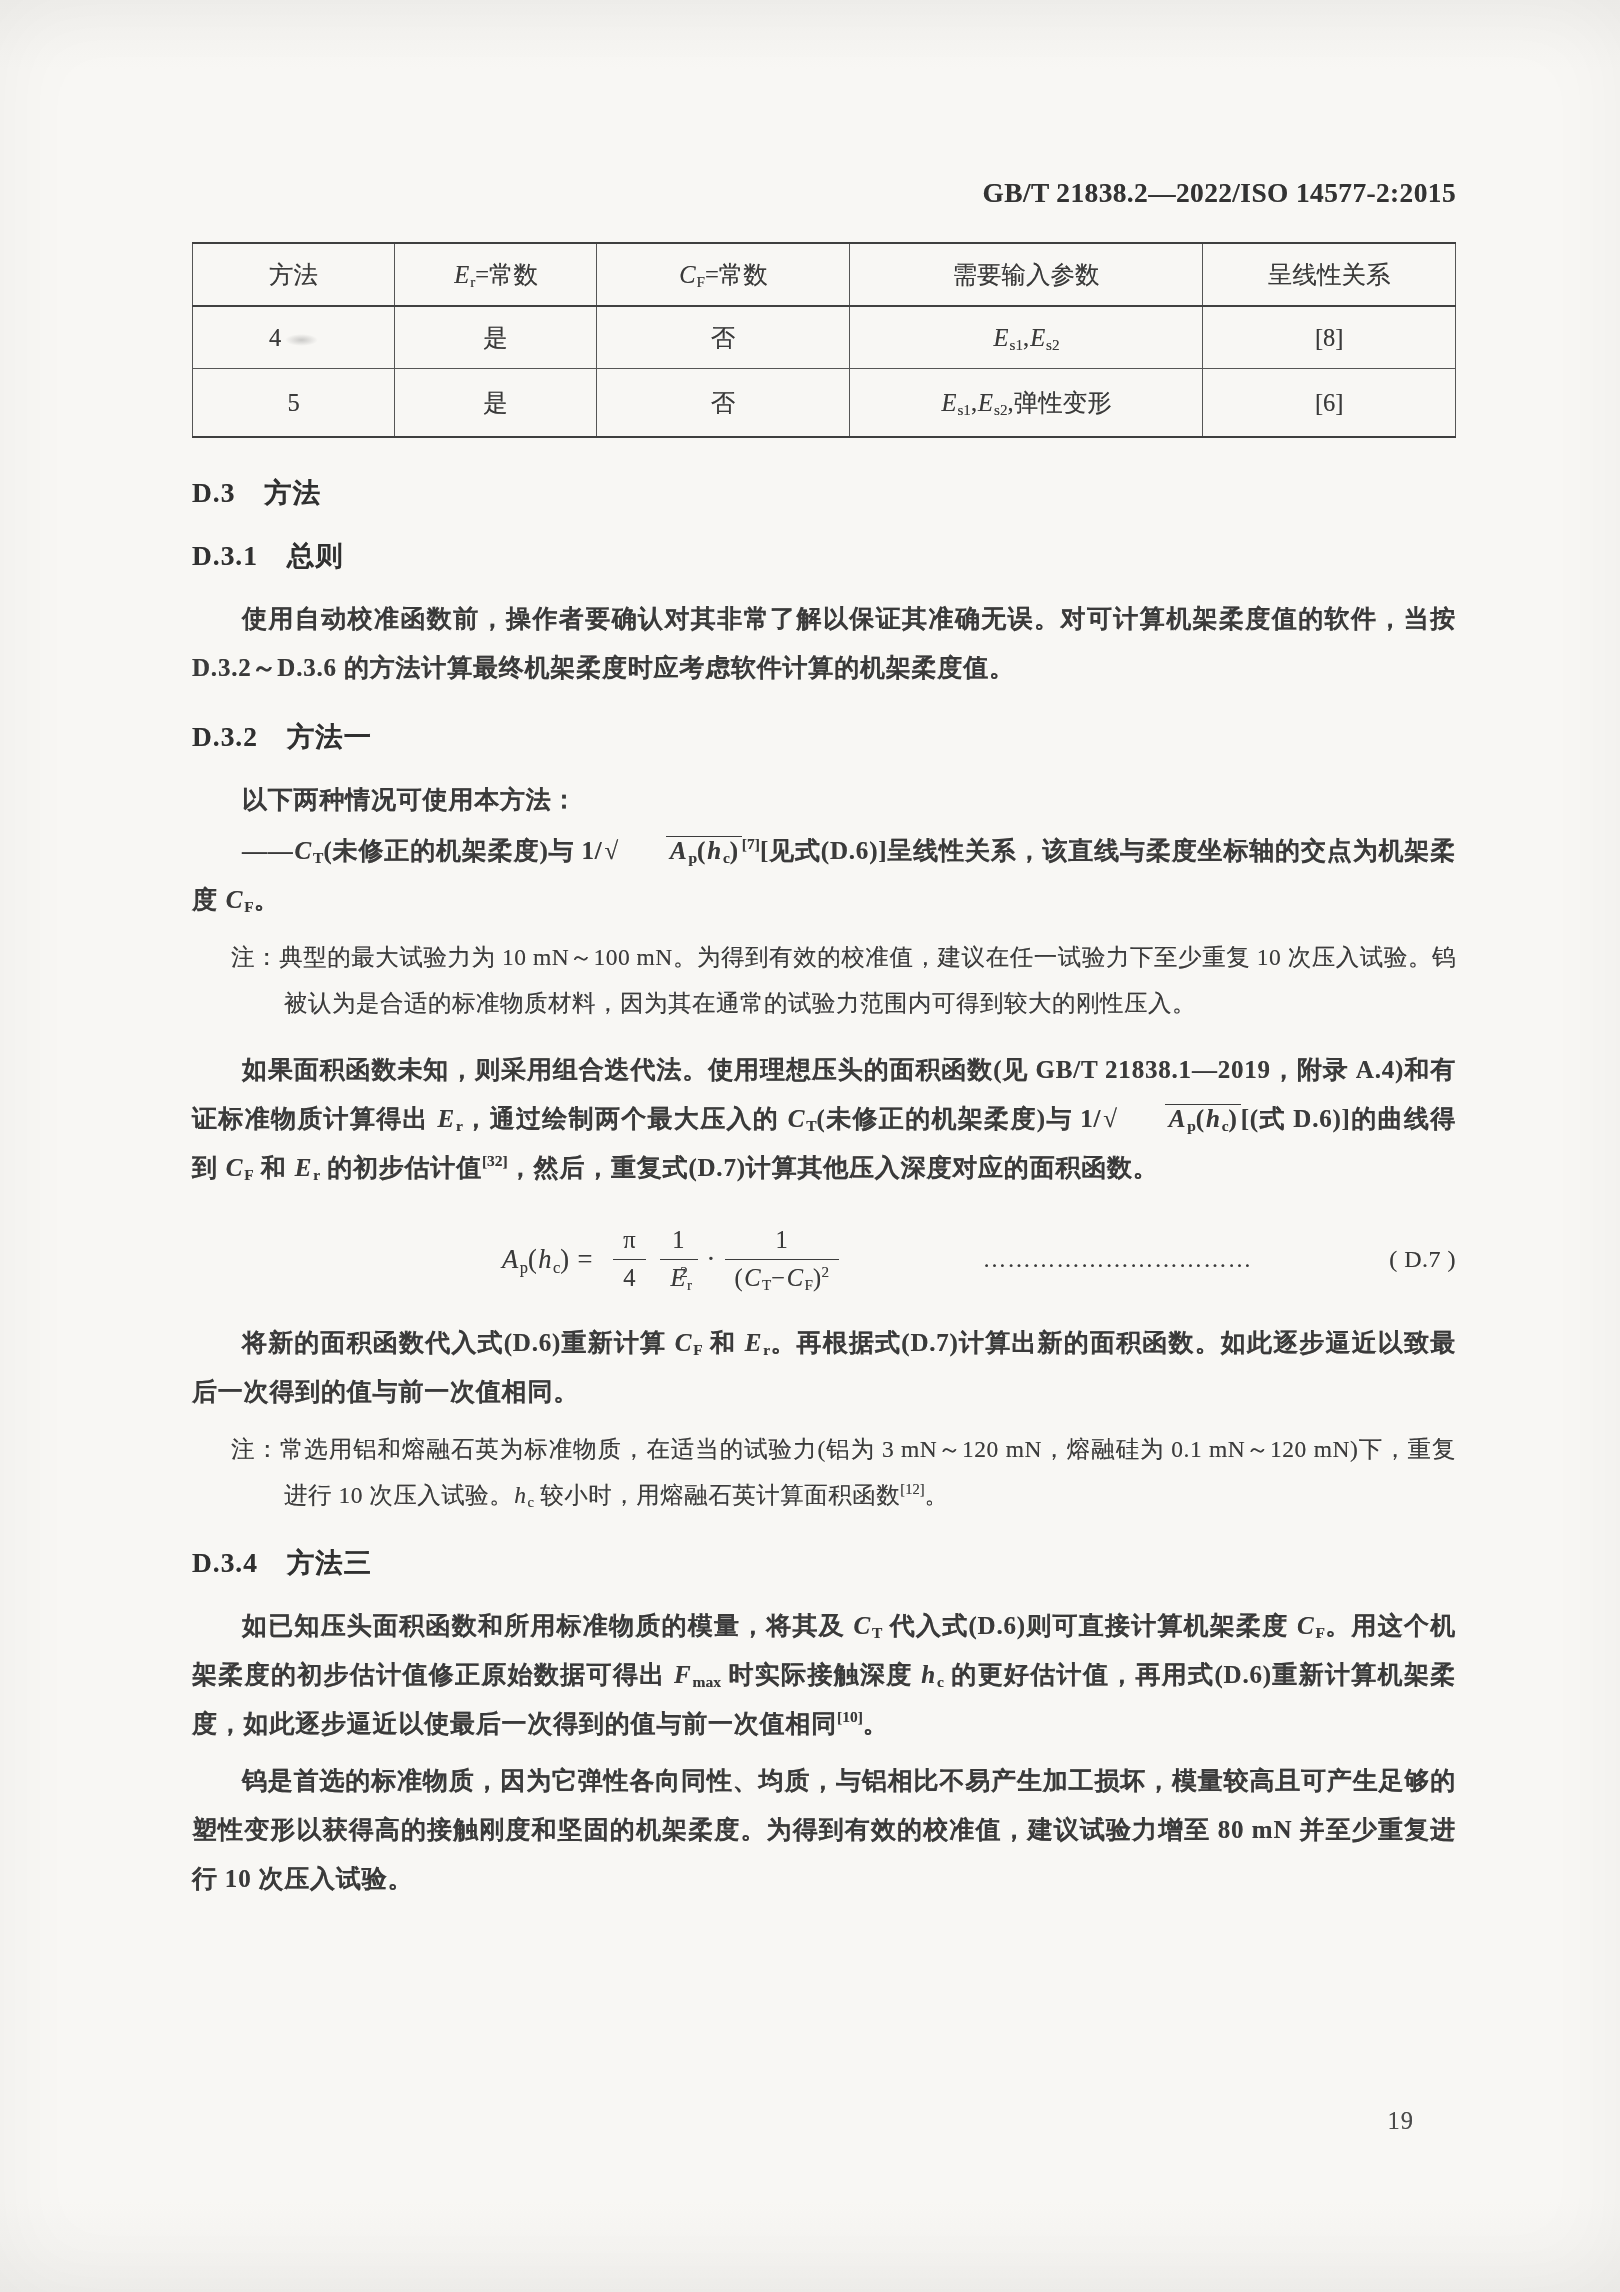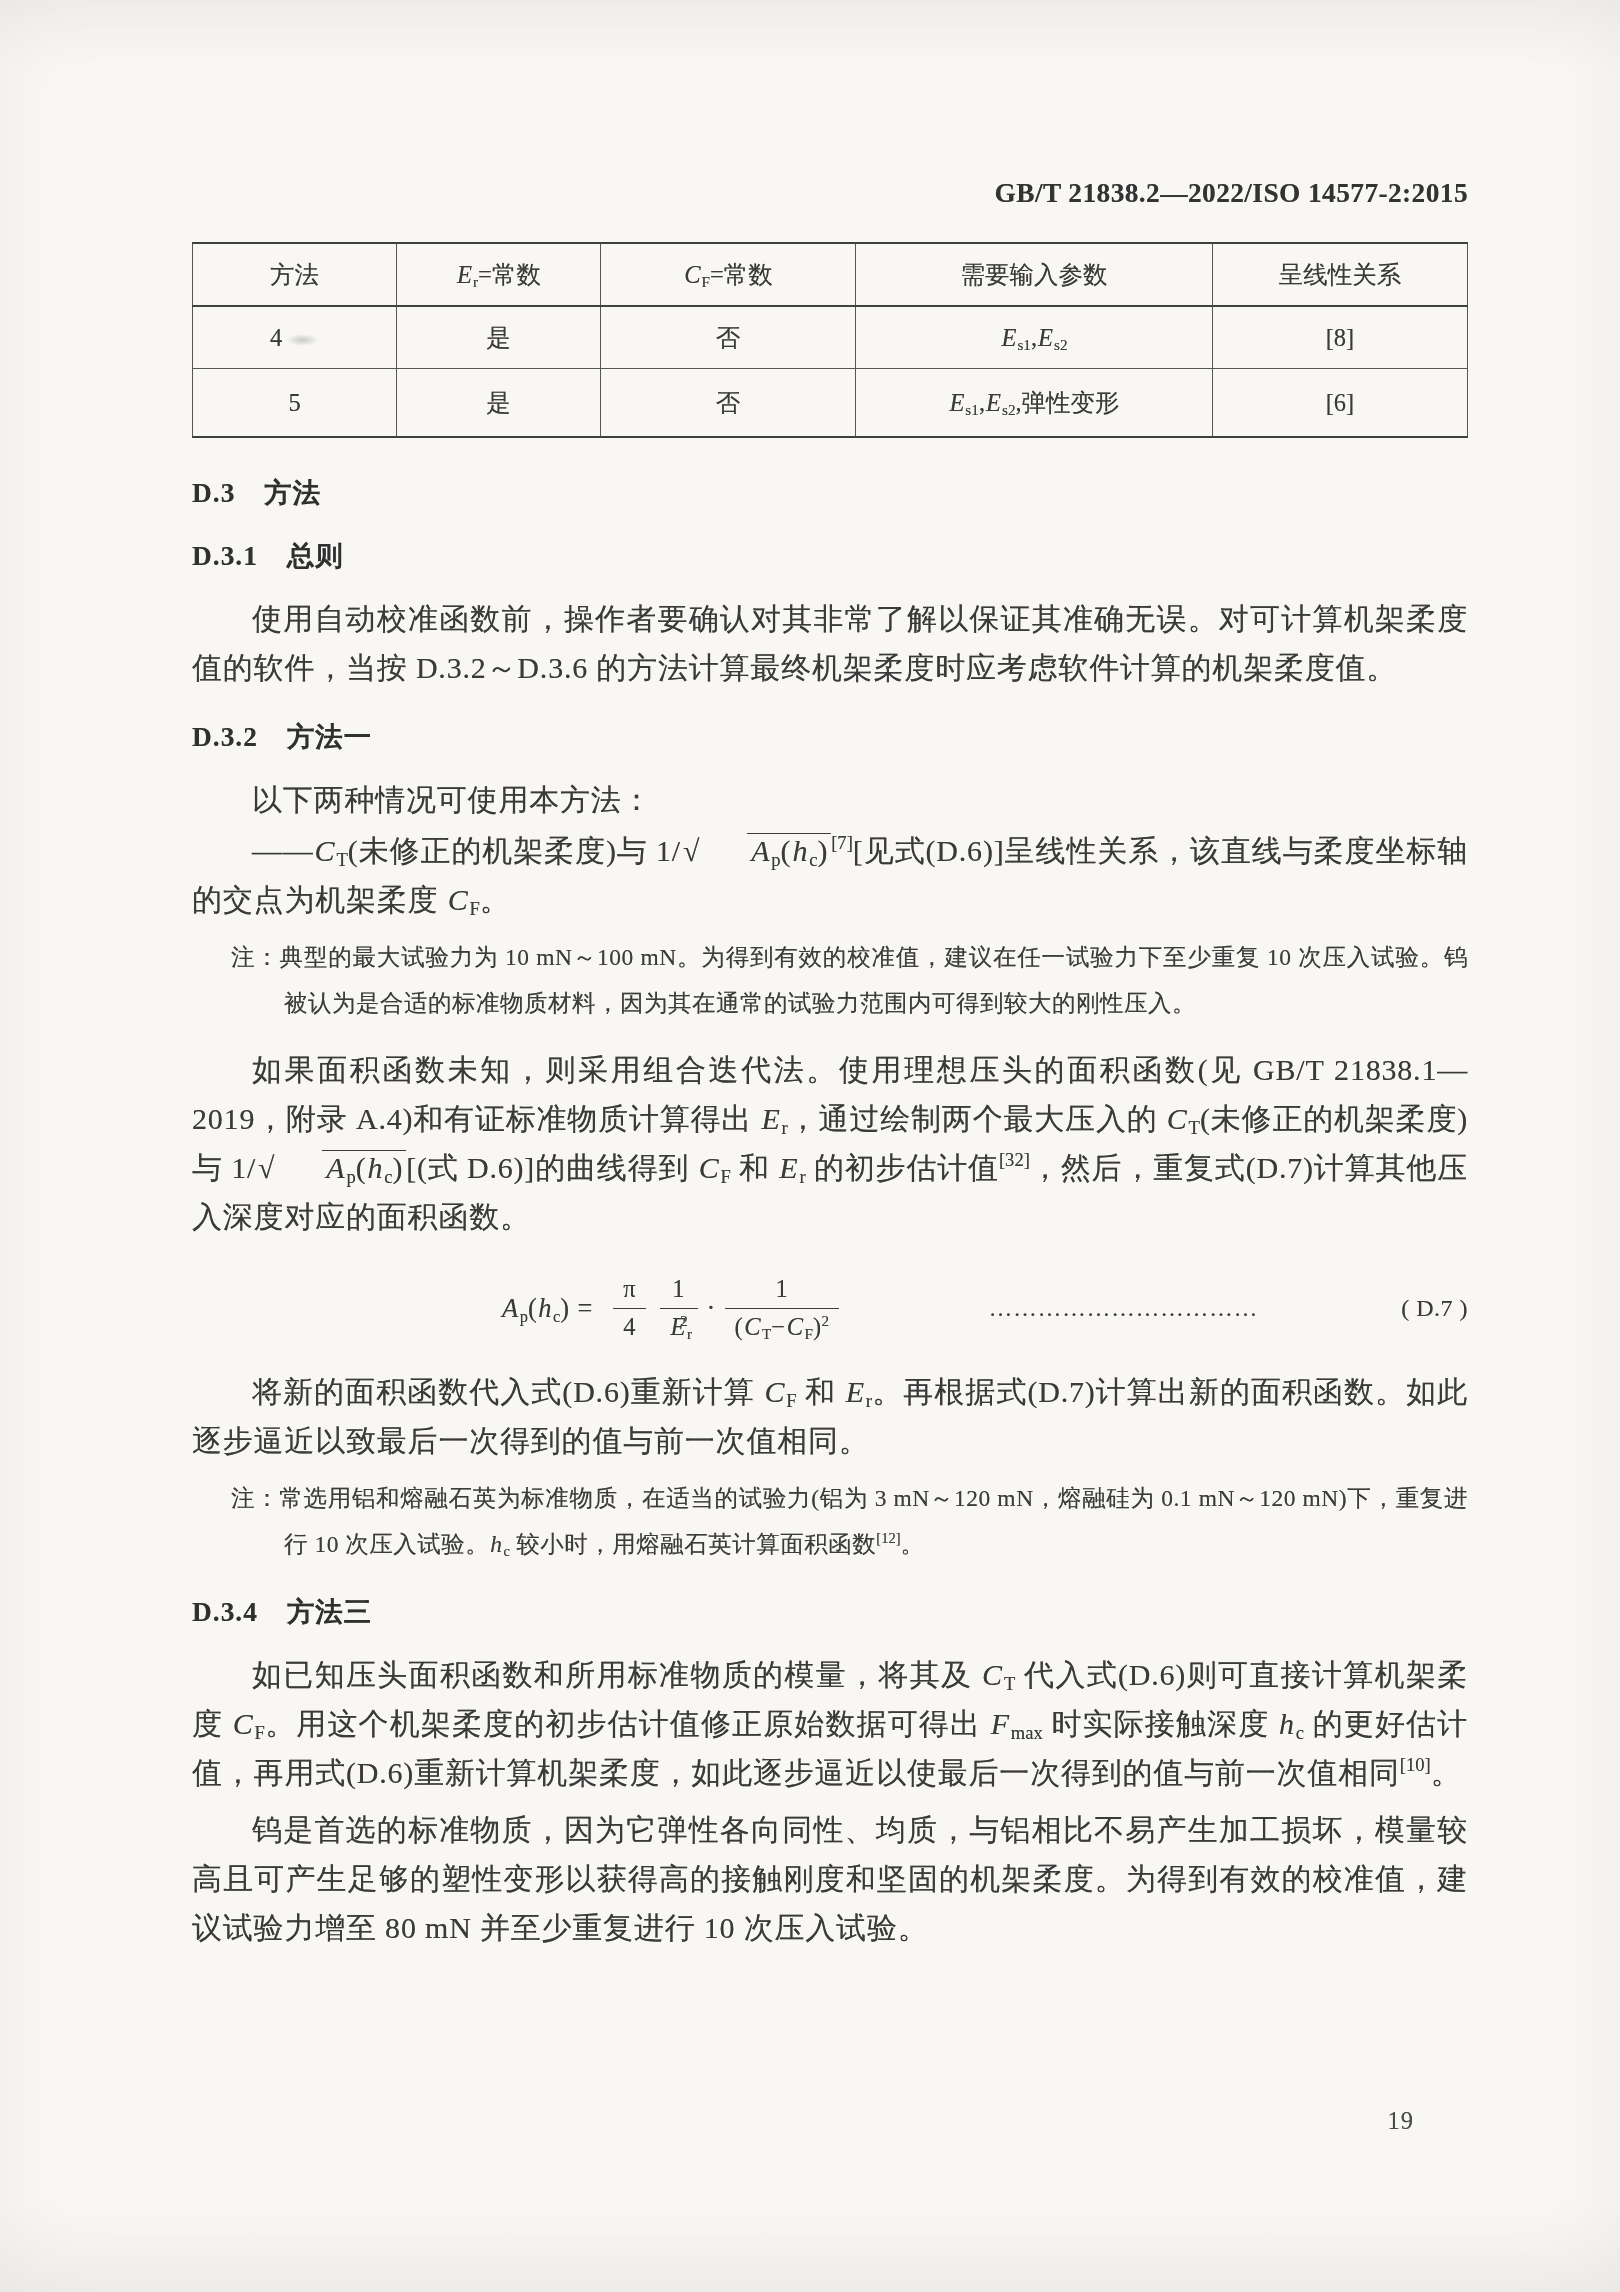--- a/index.html
+++ b/index.html
@@ -7,21 +7,21 @@
     position:relative;
     width:1620px;height:2293px;
     margin:0 auto;
     background:linear-gradient(180deg,#f2f1ee 0%,#f8f7f4 3%,#f8f7f4 96%,#f1f0ed 100%);
     box-shadow:inset 0 0 88px rgba(0,0,0,0.045);
     overflow:hidden;
     font-family:"Liberation Serif","DejaVu Serif",serif;
     color:#3a3a3a;
     -webkit-font-smoothing:antialiased;
   }
-  .content{position:absolute;left:192px;right:152px;top:0;}
+  .content{position:absolute;left:192px;right:164px;top:0;}
   .txt{text-shadow:0 0 0.6px rgba(60,60,60,0.55);}
 
   .std-header{padding-top:178px;text-align:right;font-size:27.4px;font-weight:600;letter-spacing:0.4px;color:#333;}
   .table-title{margin-top:63px;text-align:center;font-size:28px;font-weight:700;color:#2e2e2e;letter-spacing:1px;}
 
   table.assumptions{
     width:100%;margin-top:33px;border-collapse:collapse;
     font-size:24.5px;color:#3a3a3a;
     border:1.6px solid #4c4c4c;border-top:2.7px solid #3f3f3f;border-bottom:2.7px solid #3f3f3f;
   }
@@ -33,22 +33,22 @@
   table.assumptions thead th{height:61px;border-bottom:2.7px solid #414141;}
   table.assumptions tbody tr.r0 td{height:61px;border-bottom:1.6px solid #565656;}
   table.assumptions tbody tr.r1 td{height:67px;}
   .smudge{display:inline-block;width:33px;height:11.8px;margin-left:3.9px;vertical-align:middle;
     background:radial-gradient(ellipse at center,rgba(95,95,95,0.30),rgba(120,120,120,0) 70%);}
 
   .sec-h{margin:37px 0 0;font-size:27.4px;font-weight:700;color:#303030;letter-spacing:1px;}
   .sec-h.sub{margin-top:27.4px;}
   .sec-h .num{margin-right:29px;margin-top:16px;}
 
-  p.body{margin:15.7px 0 0;font-size:30px;line-height:49px;letter-spacing:0.8px;
-    text-align:justify;text-indent:2em;color:#3a3a3a;}
+  p.body{margin:15.7px 0 0;font-size:25px;line-height:49px;letter-spacing:0.8px;
+    text-align:justify;text-indent:2em;color:#3a3a3a;font-weight:bold;}
   p.body.first{margin-top:19.6px;}
   p.body.dash{margin-top:2px;}
 
   .note{margin:9.8px 0 0 39px;font-size:23.5px;line-height:46px;letter-spacing:0.5px;
     text-align:justify;padding-left:53px;text-indent:-53px;color:#3c3c3c;}
 
   .it{font-style:italic;padding:0 1px;}
   .sb{font-size:0.62em;vertical-align:-0.28em;line-height:0;letter-spacing:0;}
   .sp{font-size:0.62em;vertical-align:0.62em;line-height:0;letter-spacing:0;}
   .sp.tight{margin-left:-11.8px;}

